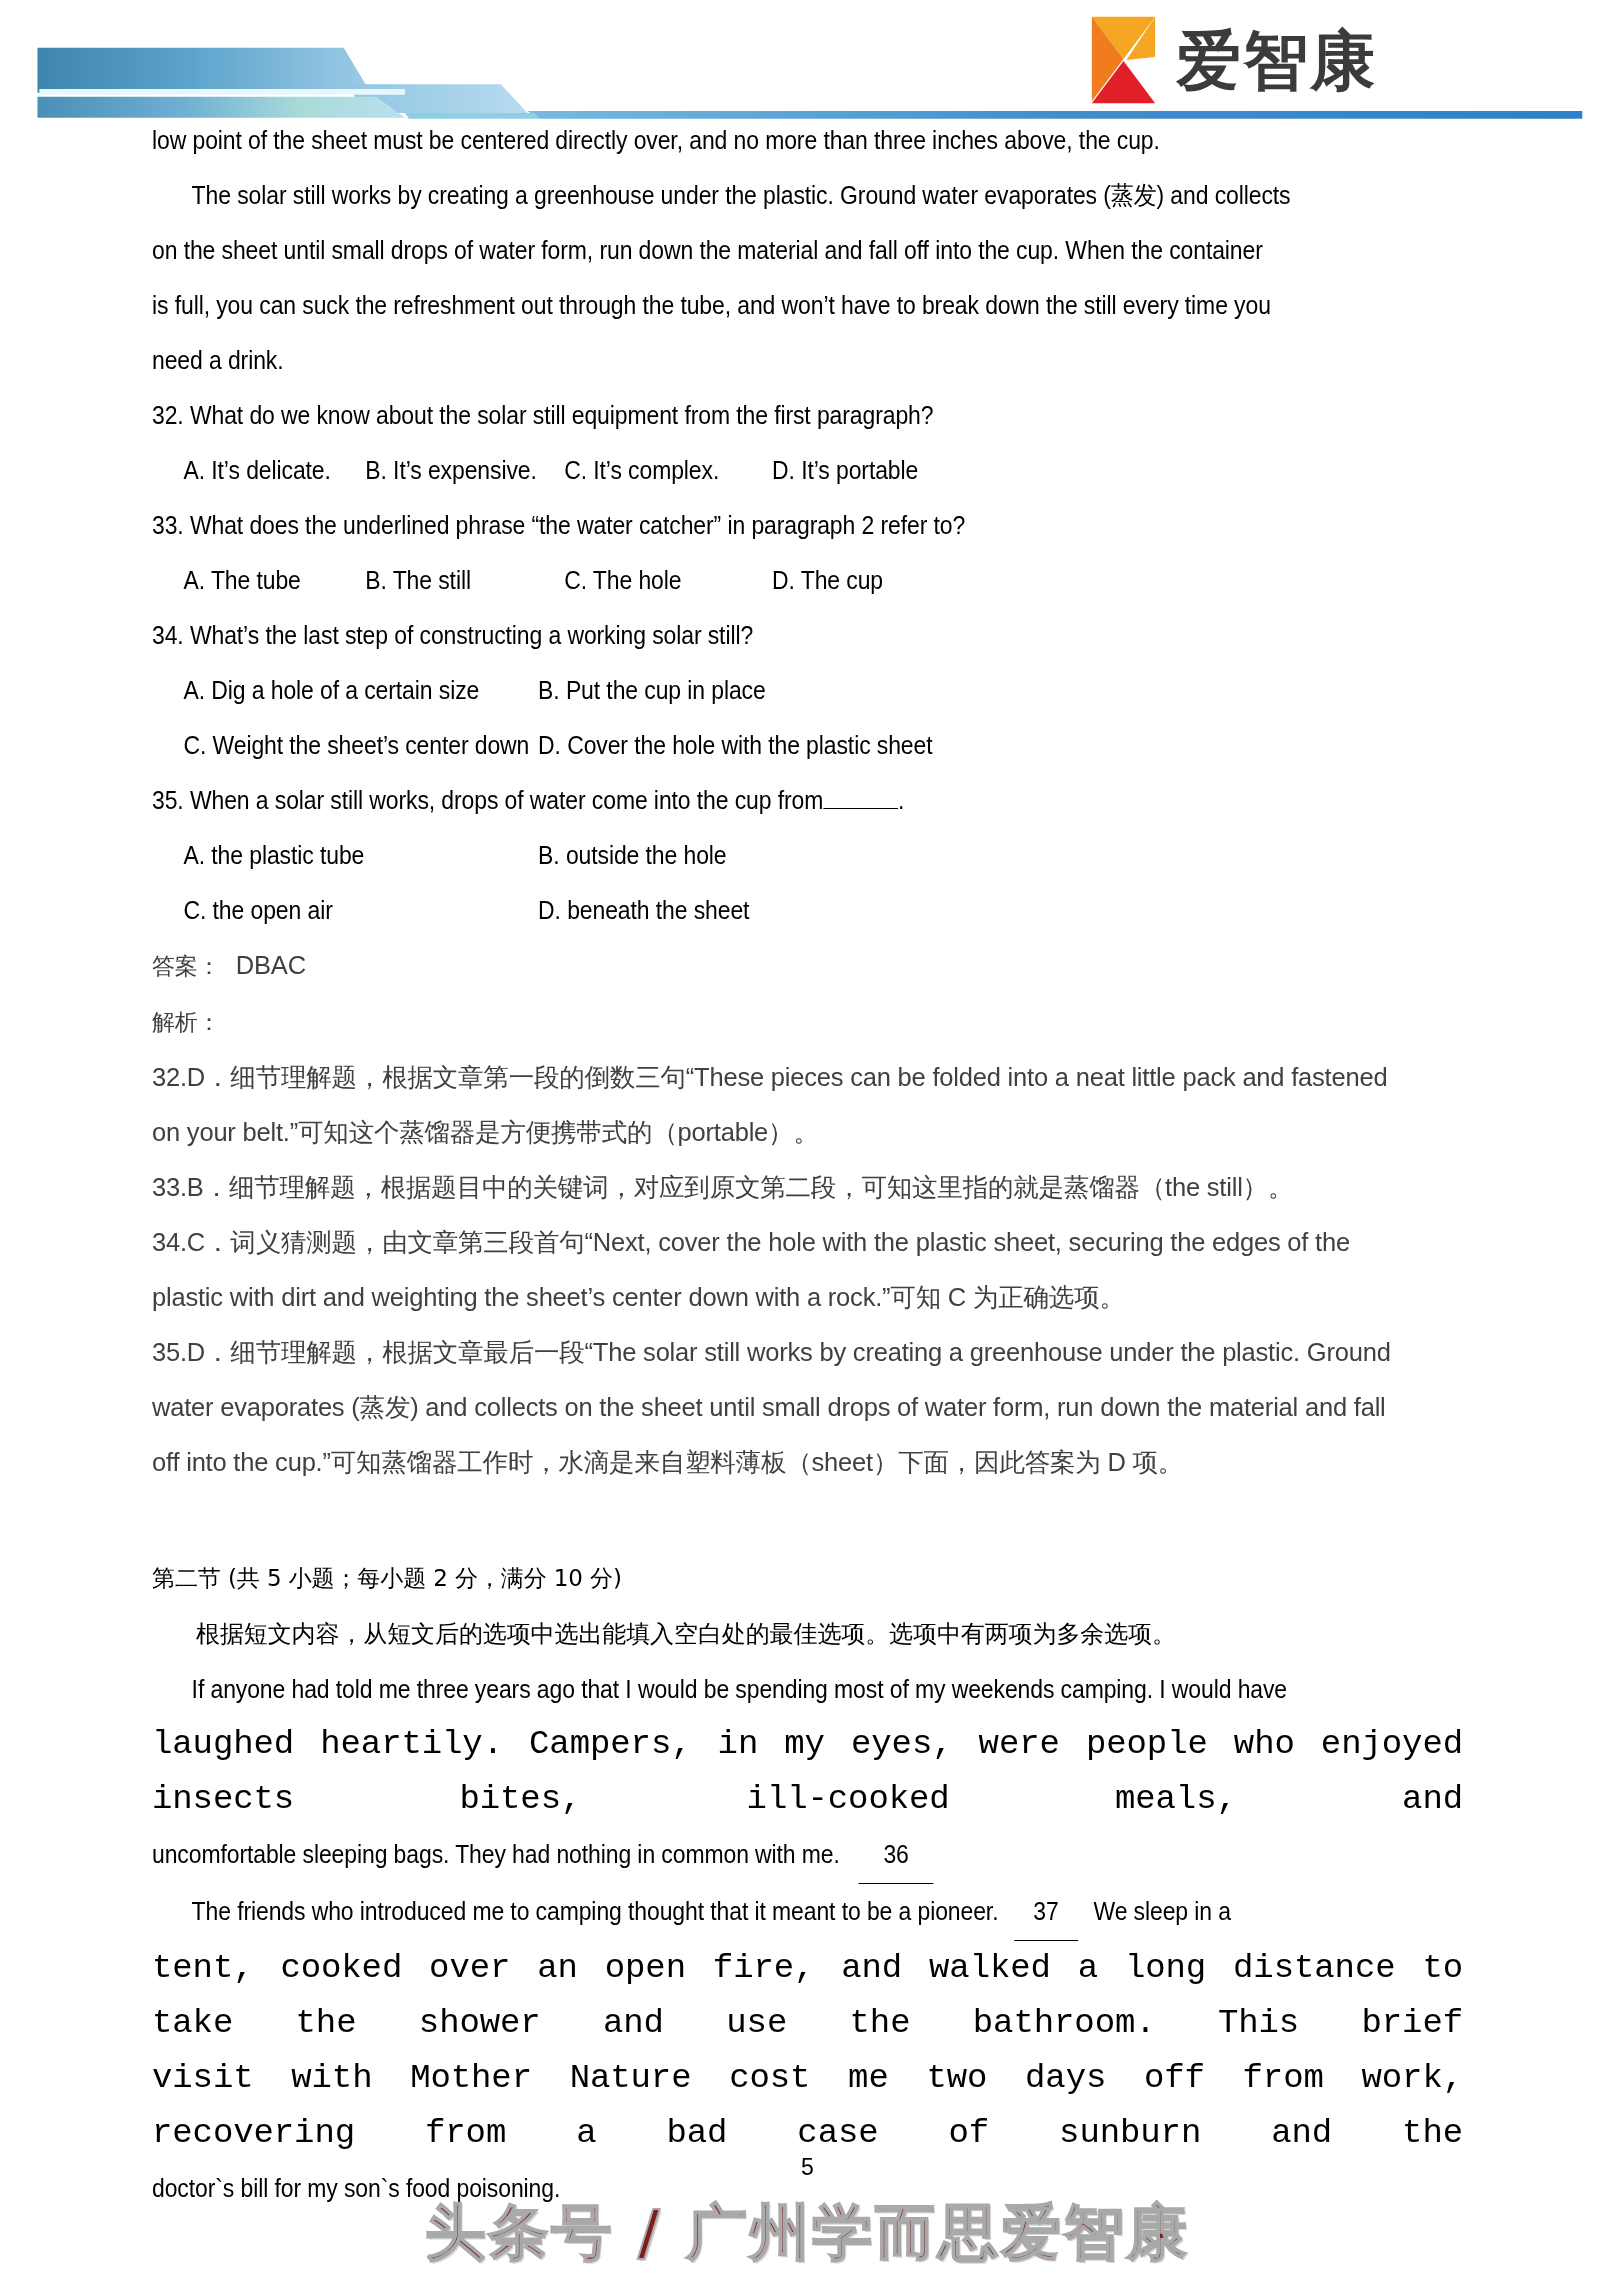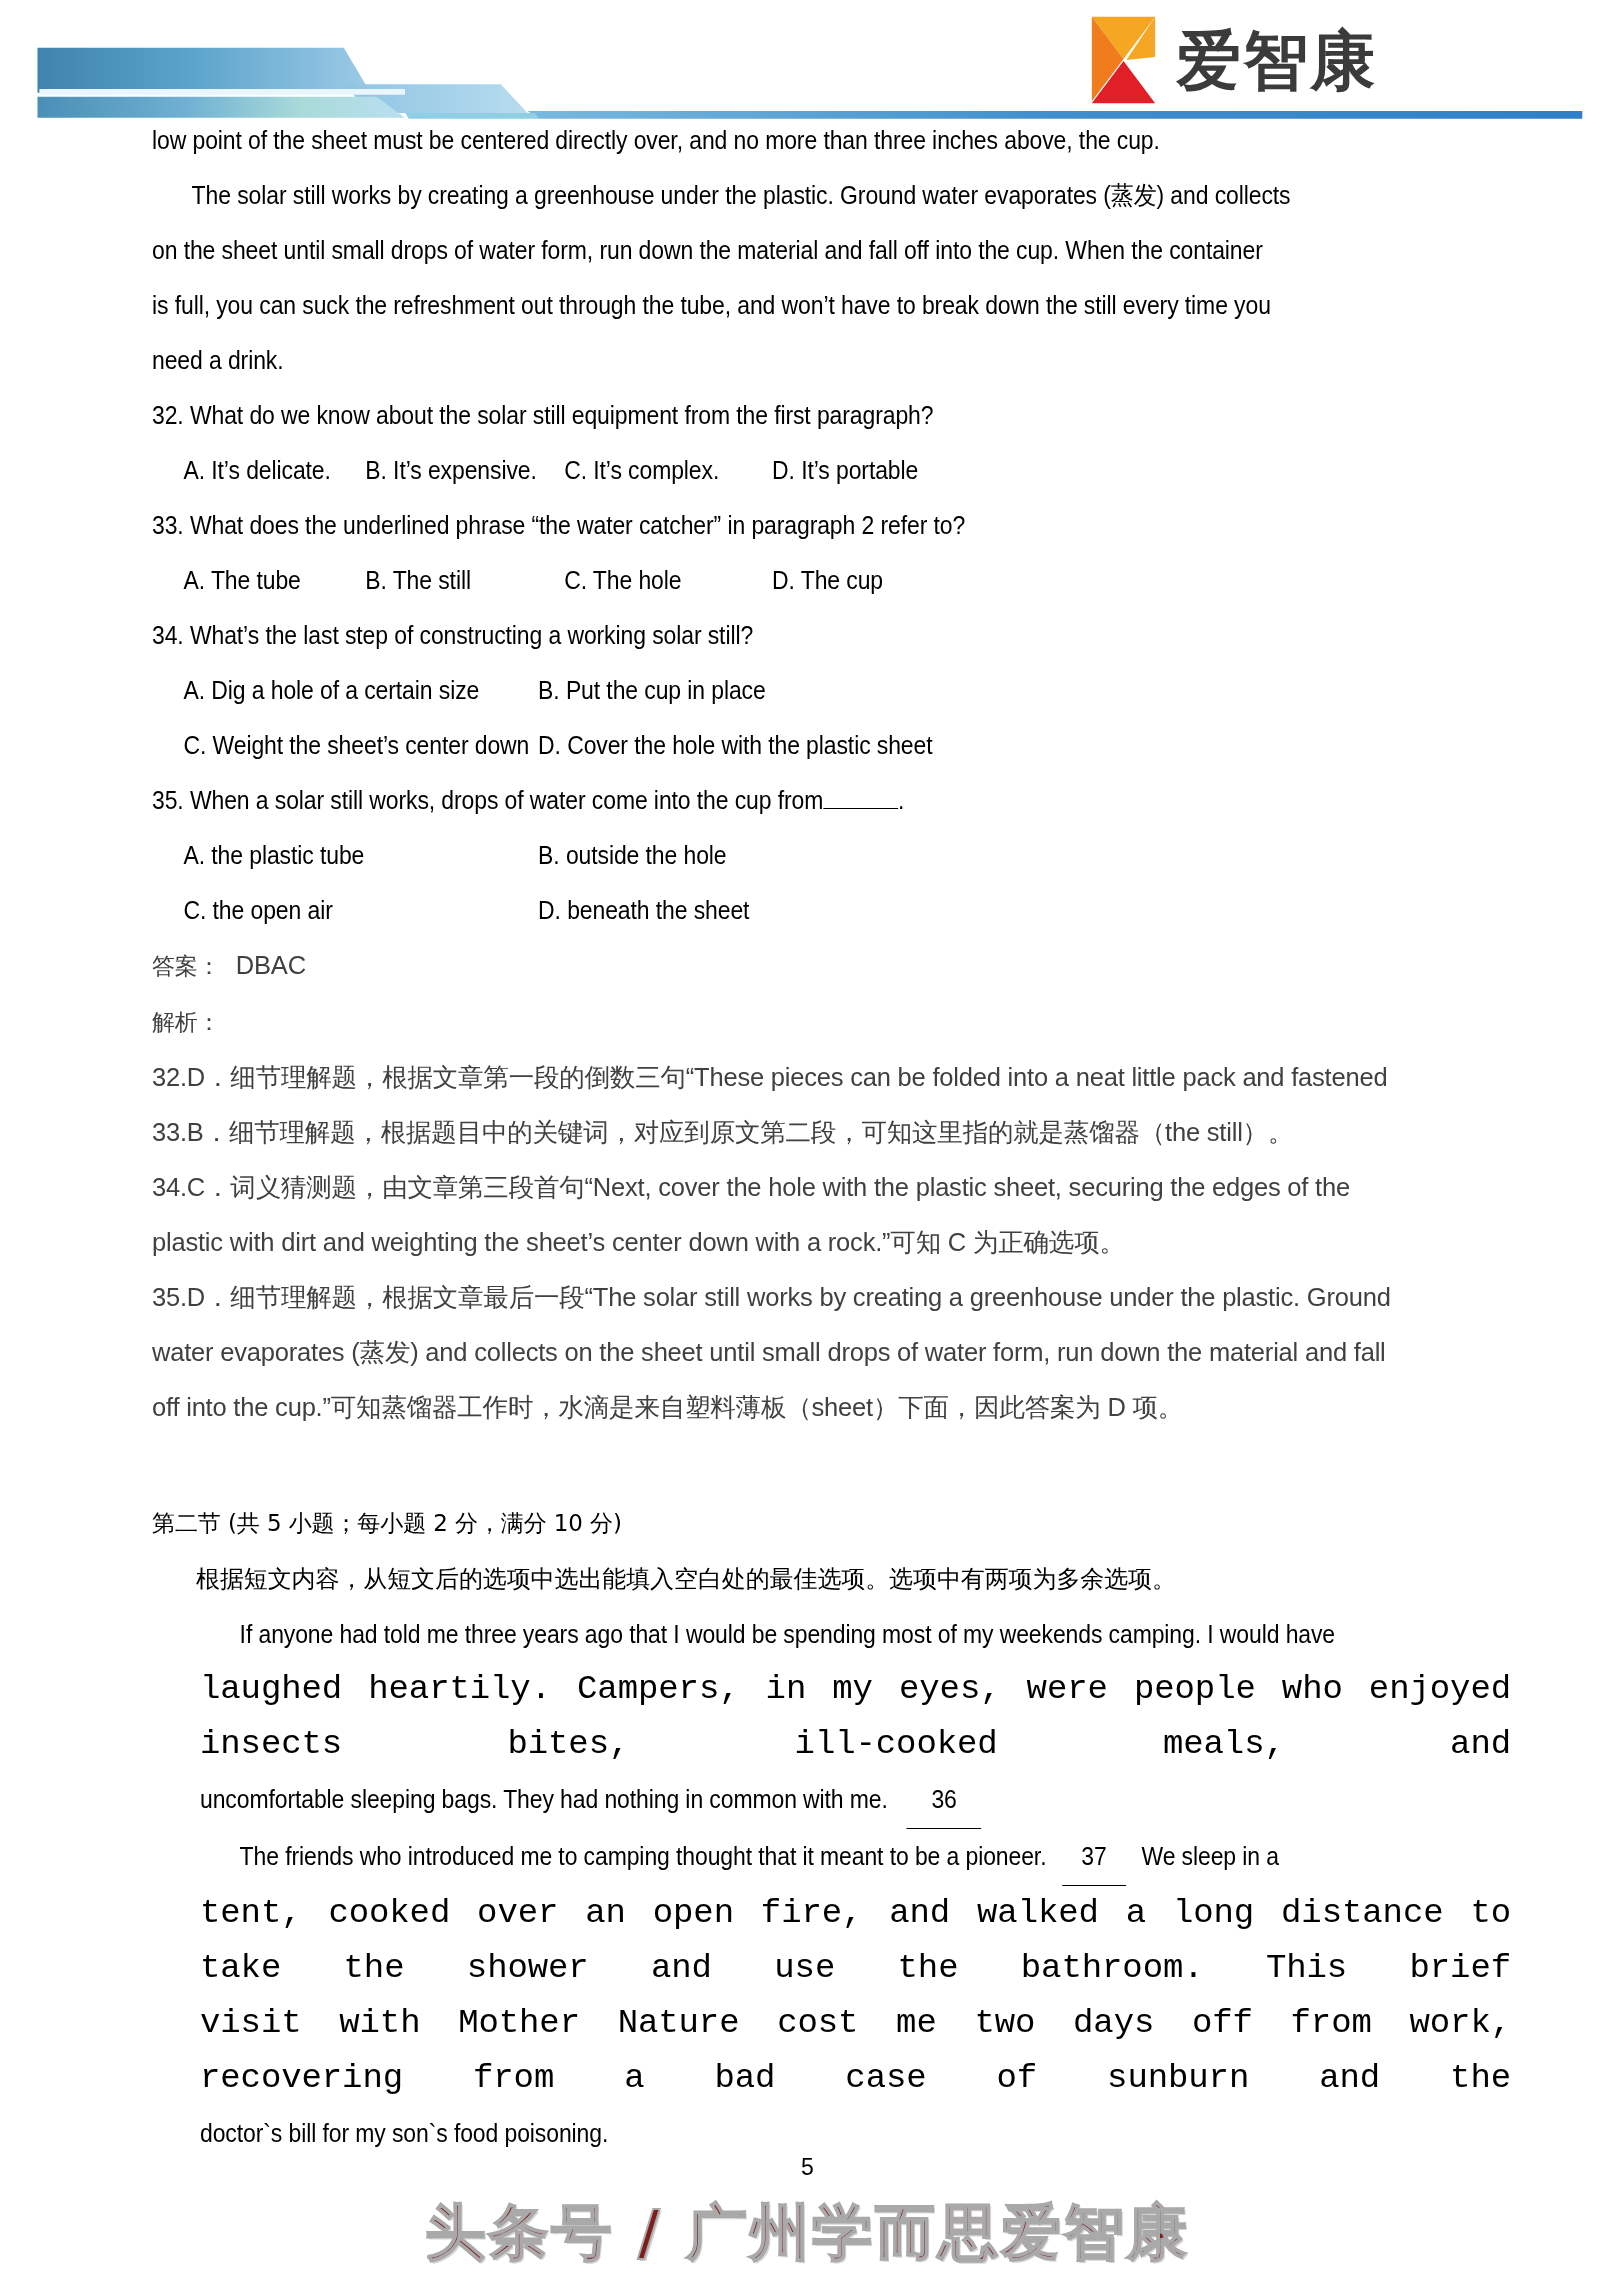--- a/index.html
+++ b/index.html
@@ -66,21 +66,20 @@
     white-space: nowrap;
     letter-spacing: -0.1px;
     transform: scaleX(0.90);
     transform-origin: left center;
   }
   .wrapln {
     font-family: "Liberation Sans Narrow", "Liberation Sans", sans-serif;
     font-size: 25.5px;
     line-height: 55px;
     letter-spacing: -0.1px;
-    margin-left: 48px;
   }
   .indent { padding-left: 44px; }
 
   
   .para {
     font-family: Liberation Mono, monospace;
     font-size: 34px;
     line-height: 55px;
     text-align: justify;
     text-align-last: left;
@@ -254,20 +253,21 @@
     <div class="opts2 ln">
       <div class="half1">C. the open air</div>
       <div class="half2">D. beneath the sheet</div>
     </div>
 
     <div class="redline"><span class="cnsans">答案：</span><span style="display:inline-block;width:15.4px"></span><span>DBAC</span></div>
 
     <div class="redline"><span class="cnsans">解析：</span></div>
 
     <div class="redline">32.D．细节理解题，根据文章第一段的倒数三句“These pieces can be folded into a neat little pack and fastened</div>
+    <div class="redline">on your belt.”可知这个蒸馏器是方便携带式的（portable）。</div>
 
     <div class="redline">33.B．细节理解题，根据题目中的关键词，对应到原文第二段，可知这里指的就是蒸馏器（the still）。</div>
 
     <div class="redline">34.C．词义猜测题，由文章第三段首句“Next, cover the hole with the plastic sheet, securing the edges of the</div>
     <div class="redline">plastic with dirt and weighting the sheet’s center down with a rock.”可知 C 为正确选项。</div>
 
     <div class="redline">35.D．细节理解题，根据文章最后一段“The solar still works by creating a greenhouse under the plastic. Ground</div>
     <div class="redline">water evaporates (蒸发) and collects on the sheet until small drops of water form, run down the material and fall</div>
     <div class="redline">off into the cup.”可知蒸馏器工作时，水滴是来自塑料薄板（sheet）下面，因此答案为 D 项。</div>
 

